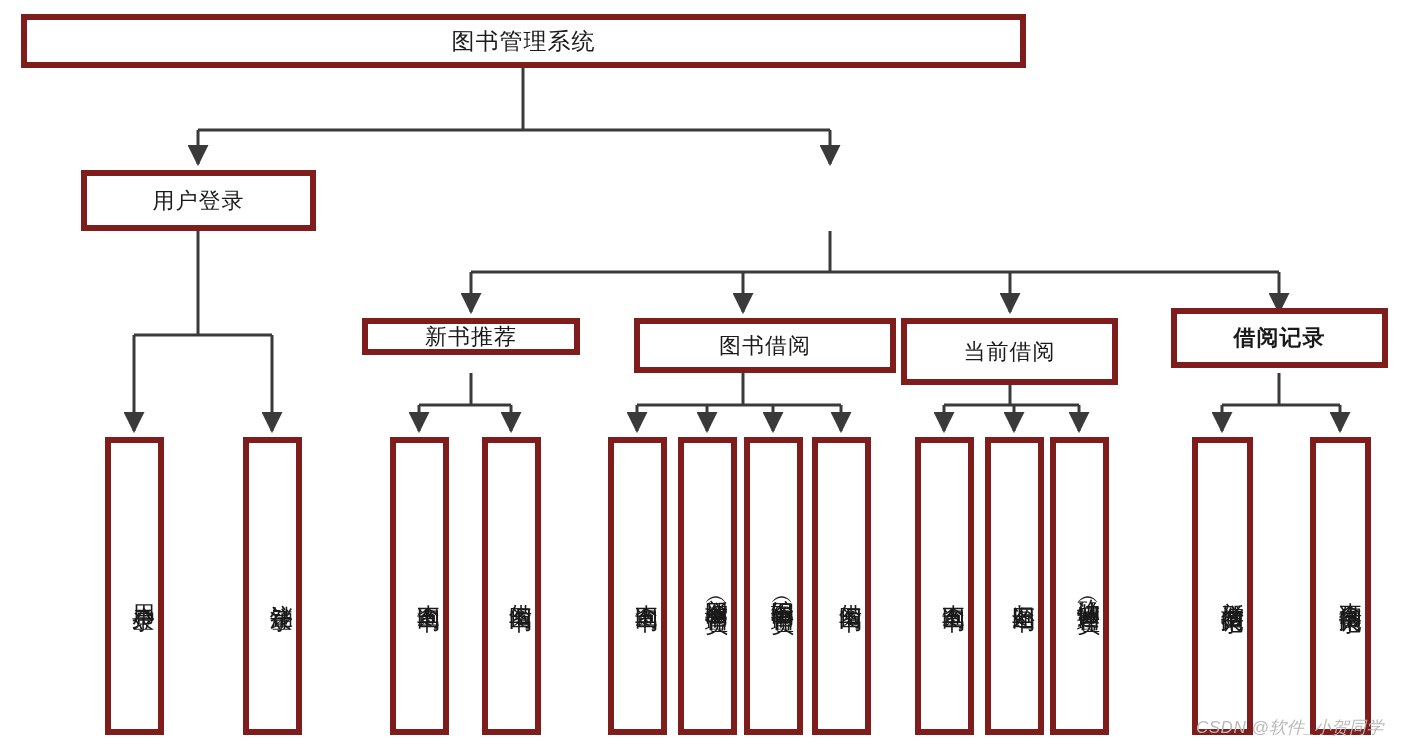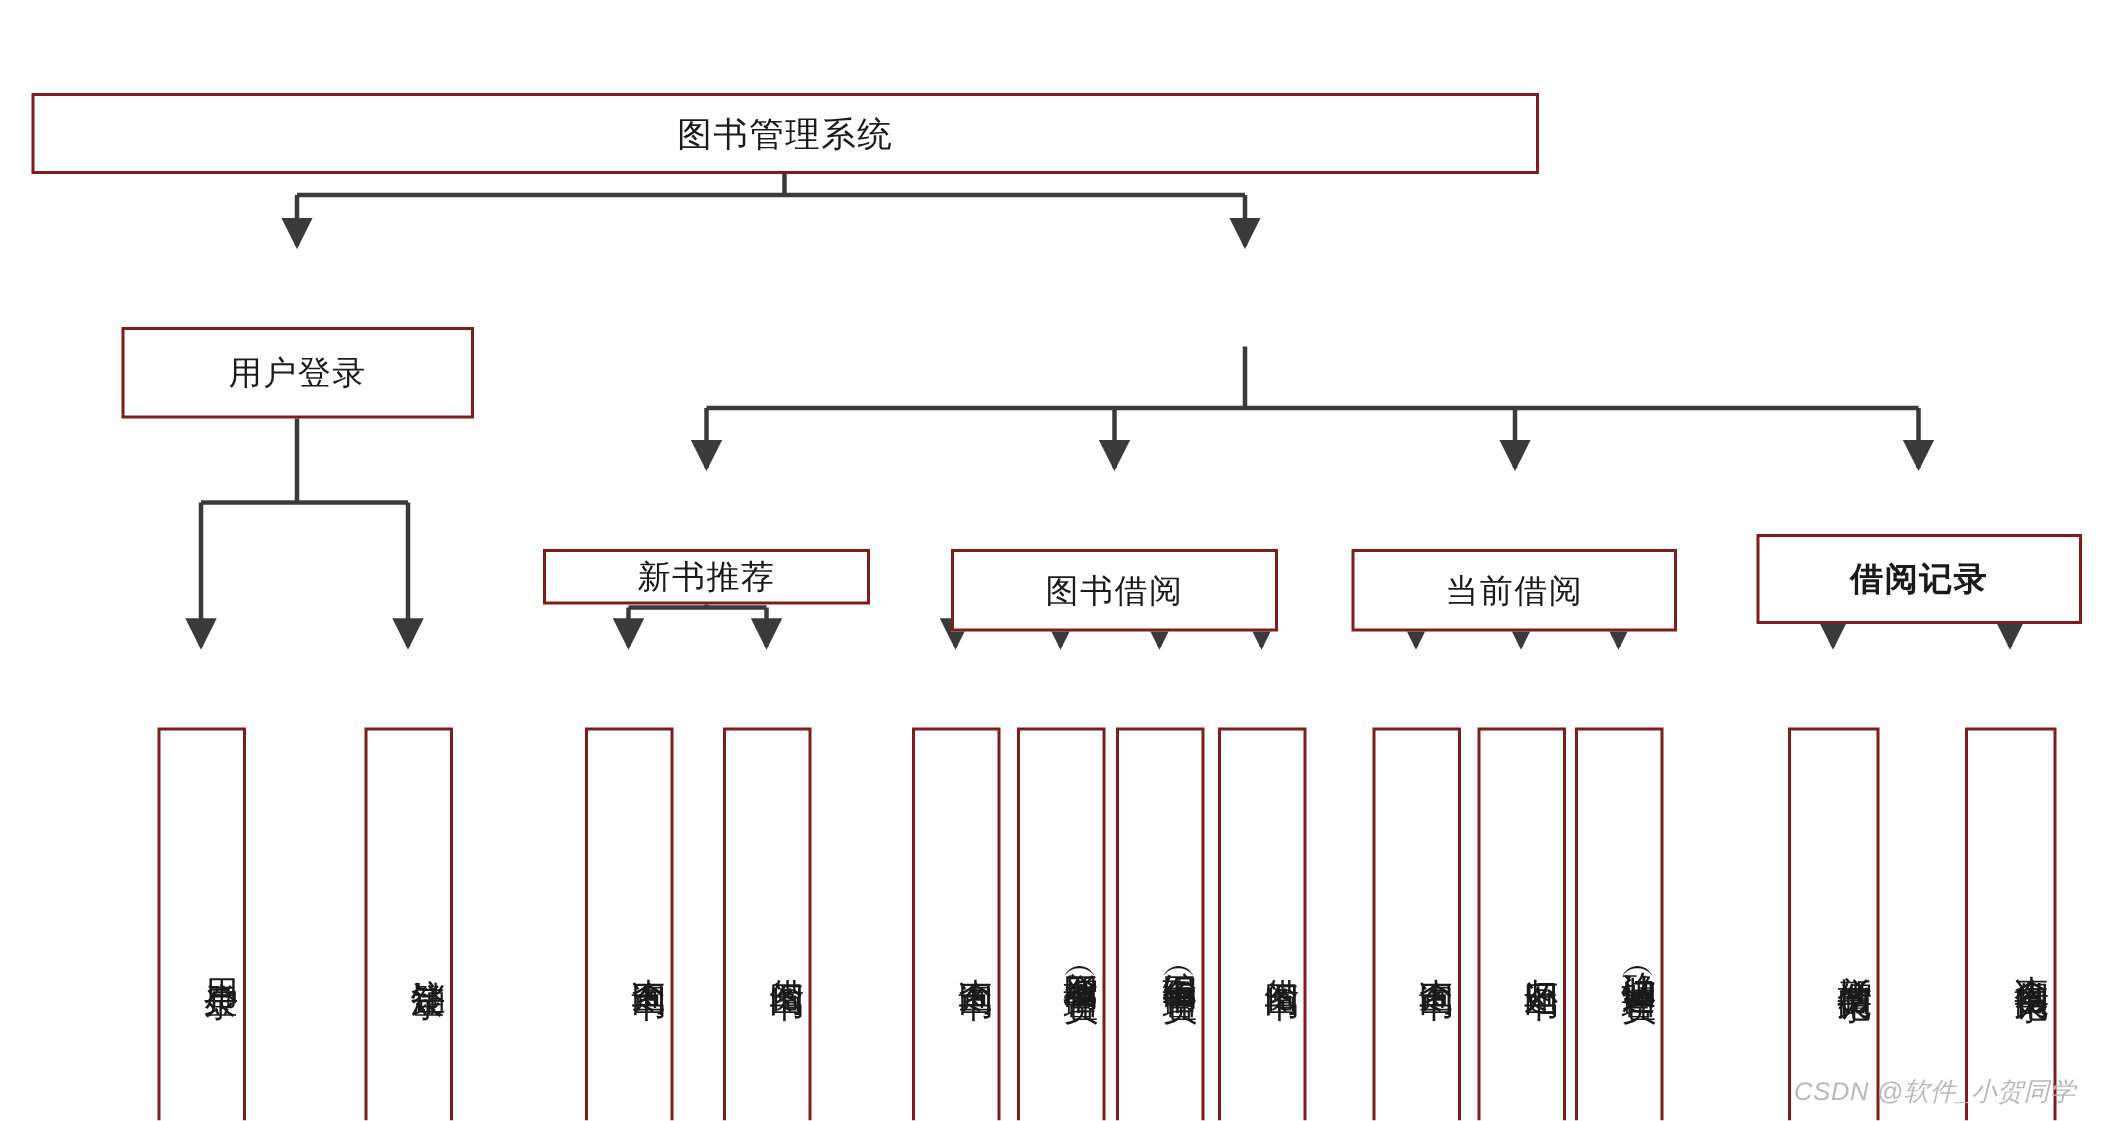--- a/index.html
+++ b/index.html
@@ -21,29 +21,28 @@
     position: absolute;
     left: 0;
     top: 0;
     width: 1405px;
     height: 747px;
     pointer-events: none;
   }
   .node {
     position: absolute;
     box-sizing: border-box;
-    border: 2px solid #7f1d1d;
+    border: 6px solid #7f1d1d;
     background: #ffffff;
     display: flex;
     align-items: center;
     justify-content: center;
     color: #1a1a1a;
     line-height: 1.25;
     text-align: left;
-    margin-top: 48px;
   }
   .node.horiz {
     font-size: 22px;
     letter-spacing: 1px;
   }
   .node.vert {
     writing-mode: vertical-rl;
     text-orientation: upright;
     font-size: 23px;
     letter-spacing: 2px;
@@ -115,22 +114,22 @@
       <path d="M 1222 405 L 1222 431" marker-end="url(#arrow)"></path>
       <path d="M 1340 405 L 1340 431" marker-end="url(#arrow)"></path>
     </g>
   </svg>
 
   <div class="node horiz root" style="left: 21px; top: 14px; width: 1005px; height: 54px;">图书管理系统</div>
 
   <div class="node horiz" style="left: 81px; top: 170px; width: 235px; height: 61px;">用户登录</div>
 
   <div class="node horiz" style="left: 362px; top: 318px; width: 218px; height: 37px;">新书推荐</div>
-  <div class="node horiz" style="left: 634px; top: 318px; width: 218px; height: 55px;">图书借阅</div>
-  <div class="node horiz" style="left: 901px; top: 318px; width: 217px; height: 55px;">当前借阅</div>
+  <div class="node horiz" style="left: 634px; top: 318px; width: 262px; height: 55px;">图书借阅</div>
+  <div class="node horiz" style="left: 901px; top: 318px; width: 217px; height: 67px;">当前借阅</div>
   <div class="node horiz" style="left: 1171px; top: 308px; width: 217px; height: 60px; font-weight: bold;">借阅记录</div>
 
   <div class="node vert" style="left: 105px; top: 437px; width: 59px; height: 298px;">用户登录</div>
   <div class="node vert" style="left: 243px; top: 437px; width: 59px; height: 298px;">注销登录</div>
   <div class="node vert" style="left: 390px; top: 437px; width: 59px; height: 298px;">查询图书</div>
   <div class="node vert" style="left: 482px; top: 437px; width: 59px; height: 298px;">借阅图书</div>
   <div class="node vert" style="left: 608px; top: 437px; width: 59px; height: 298px;">查询图书</div>
   <div class="node vert" style="left: 678px; top: 437px; width: 59px; height: 298px;">新增图书（管理员）</div>
   <div class="node vert" style="left: 744px; top: 437px; width: 59px; height: 298px;">编辑图书（管理员）</div>
   <div class="node vert" style="left: 812px; top: 437px; width: 59px; height: 298px;">借阅图书</div>

